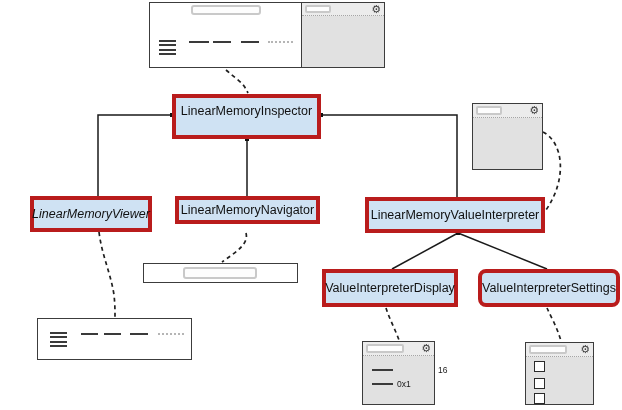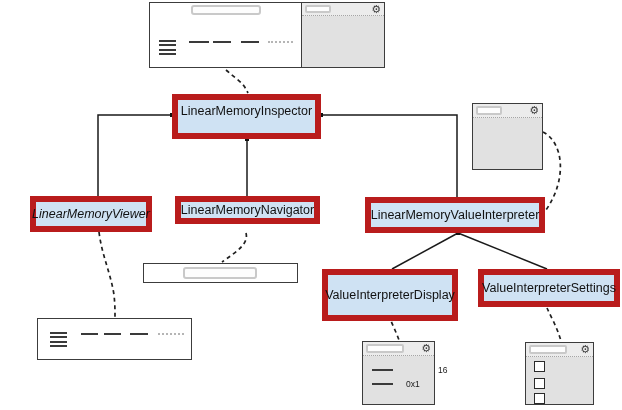--- a/index.html
+++ b/index.html
@@ -7,21 +7,21 @@
   #canvas {
     position:relative; width:622px; height:410px; background:#ffffff;
     font-family:"Liberation Sans","DejaVu Sans",sans-serif; overflow:hidden;
   }
   svg.wires { position:absolute; left:0; top:0; width:622px; height:410px; }
   .solid-wire { stroke:#1a1a1a; stroke-width:1.5; fill:none; }
   .dashed-wire { stroke:#1f1f1f; stroke-width:1.7; fill:none; stroke-dasharray:4 3.5; }
   .port { fill:#111; }
 
   .node {
-    position:absolute; background:#cfe2f3; border:6px solid #b91c1c;
+    position:absolute; background:#cfe2f3; border:4px solid #b91c1c;
     display:flex; align-items:center; justify-content:center;
     font-size:12.5px; color:#111; white-space:nowrap;
   }
   .node.tall { padding-bottom:12px; }
 
   .window { position:absolute; background:#e1e1e1; border:1px solid #3c3c3c; }
   .winhead {
     display:flex; align-items:center; justify-content:space-between;
     height:14px; padding:0 3px; background:#ececec;
     border-bottom:1px dotted #a5a5a5;
@@ -110,24 +110,24 @@
   </div>
   <div class="node" style="left:30px; top:196px; width:122px; height:36px;font-style:italic;">
     <span>LinearMemoryViewer</span>
   </div>
   <div class="node" style="left:175px; top:196px; width:145px; height:28px;">
     <span>LinearMemoryNavigator</span>
   </div>
   <div class="node" style="left:365px; top:197px; width:180px; height:36px;">
     <span>LinearMemoryValueInterpreter</span>
   </div>
-  <div class="node" style="left:322px; top:269px; width:136px; height:52px;">
+  <div class="node" style="left:322px; top:269px; width:136px; height:38px;">
     <span>ValueInterpreterDisplay</span>
   </div>
-  <div class="node" style="left:478px; top:269px; width:142px; height:38px;">
+  <div class="node" style="left:478px; top:269px; width:142px; height:38px;border-radius:8px;">
     <span>ValueInterpreterSettings</span>
   </div>
 
   <div class="window" style="left:143px; top:263px; width:155px; height:20px; background:#ffffff;">
     <div class="mini-input" style="position:absolute; left:39px; top:3px; width:74px; height:12px; border-radius:3px;"></div>
   </div>
 
   <div class="window" style="left:37px; top:318px; width:155px; height:42px; background:#ffffff;">
     <div class="hamburger" style="left:12px; top:13px; width:17px; height:15px;">
       <i></i>
@@ -145,21 +145,21 @@
     <div class="winhead">
       <div class="mini-input" style="width:38px; height:9px;"></div>
       <span class="gear">⚙</span>
     </div>
     <div class="content-row" style="left:9px; top:23px;gap:29px;">
       <span class="rule"></span>
       <span class="val">16</span>
     </div>
     <div class="content-row" style="left:9px; top:37px;">
       <span class="rule"></span>
-      <span class="val" style="margin-left:13px;">0x1</span>
+      <span class="val" style="margin-left:4px;">0x1</span>
     </div>
   </div>
 
   <div class="window" style="left:525px; top:342px; width:69px; height:63px;">
     <div class="winhead">
       <div class="mini-input" style="width:38px; height:9px;"></div>
       <span class="gear">⚙</span>
     </div>
     <div class="checkbox" style="left:8px; top:18px;"></div>
     <div class="checkbox" style="left:8px; top:35px;"></div>

